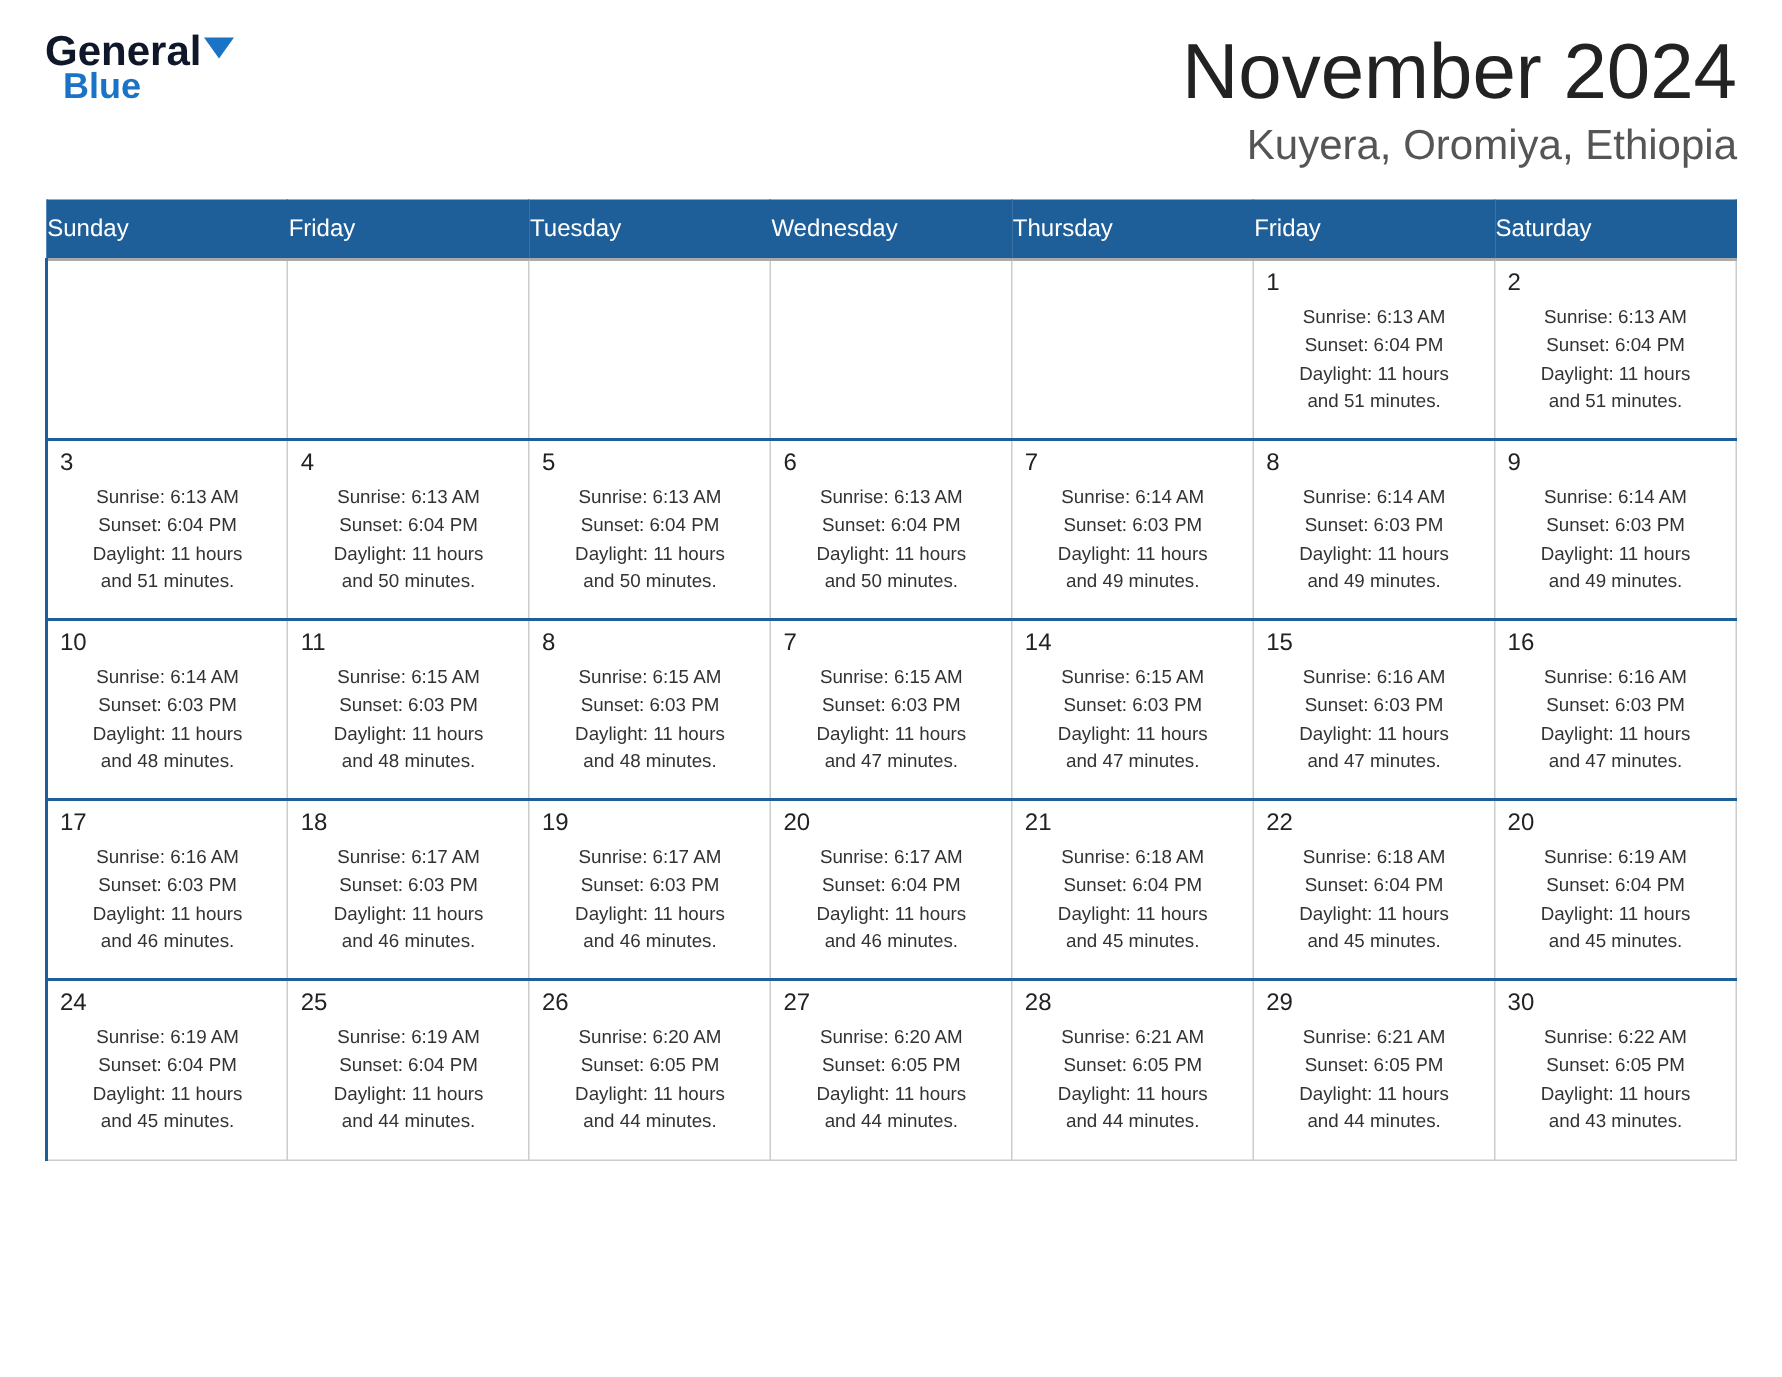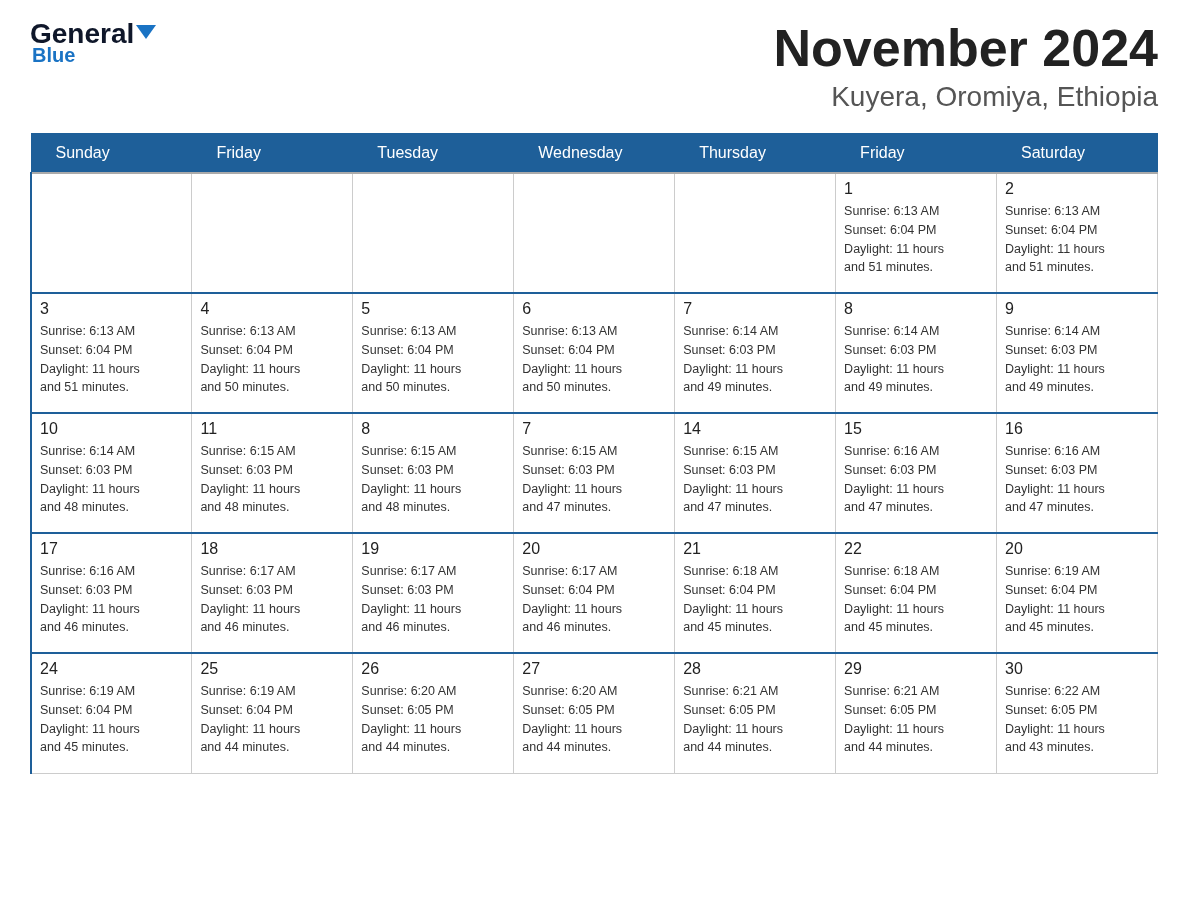--- a/index.html
+++ b/index.html
@@ -38,48 +38,48 @@
       border-left: 10px solid transparent;
       border-right: 10px solid transparent;
       border-top: 14px solid #1a73c4;
       margin-left: 2px;
       vertical-align: middle;
       position: relative;
       top: -4px;
     }
     .logo-blue {
       color: #1a73c4;
-      font-size: 20px;
+      font-size: 24px;
       font-weight: bold;
       margin-top: -4px;
-      margin-left: 2px;
+      margin-left: 12px;
     }
     .title-block {
       text-align: right;
     }
     .month-title {
       font-size: 52px;
-      font-weight: bold;
+      font-weight: normal;
       color: #222;
       line-height: 1.1;
     }
     .location-title {
       font-size: 28px;
       color: #555;
       margin-top: 4px;
     }
     .calendar-table {
       width: 100%;
       border-collapse: collapse;
       table-layout: fixed;
     }
     .calendar-table thead th {
       background: #1e5f99;
       color: #fff;
-      padding: 10px 24px;
+      padding: 10px 0;
       font-size: 16px;
       font-weight: normal;
       text-align: left;
       border: 1px solid #1e5f99;
     }
     .calendar-table tbody td {
       border: 1px solid #ccc;
       vertical-align: top;
       padding: 6px 8px;
       height: 120px;
@@ -90,20 +90,21 @@
     .day-number {
       font-size: 16px;
       color: #222;
       margin-bottom: 4px;
       display: block;
     }
     .day-info {
       font-size: 12.5px;
       line-height: 1.5;
       color: #333;
+      text-align: center;
     }
     .calendar-table tbody tr td:first-child {
       border-left: 2px solid #1e5f99;
     }
     .calendar-table tbody tr:first-child td {
       border-top: 2px solid #aaa;
     }
     tbody tr {
       border-top: 2px solid #1e5f99;
     }

